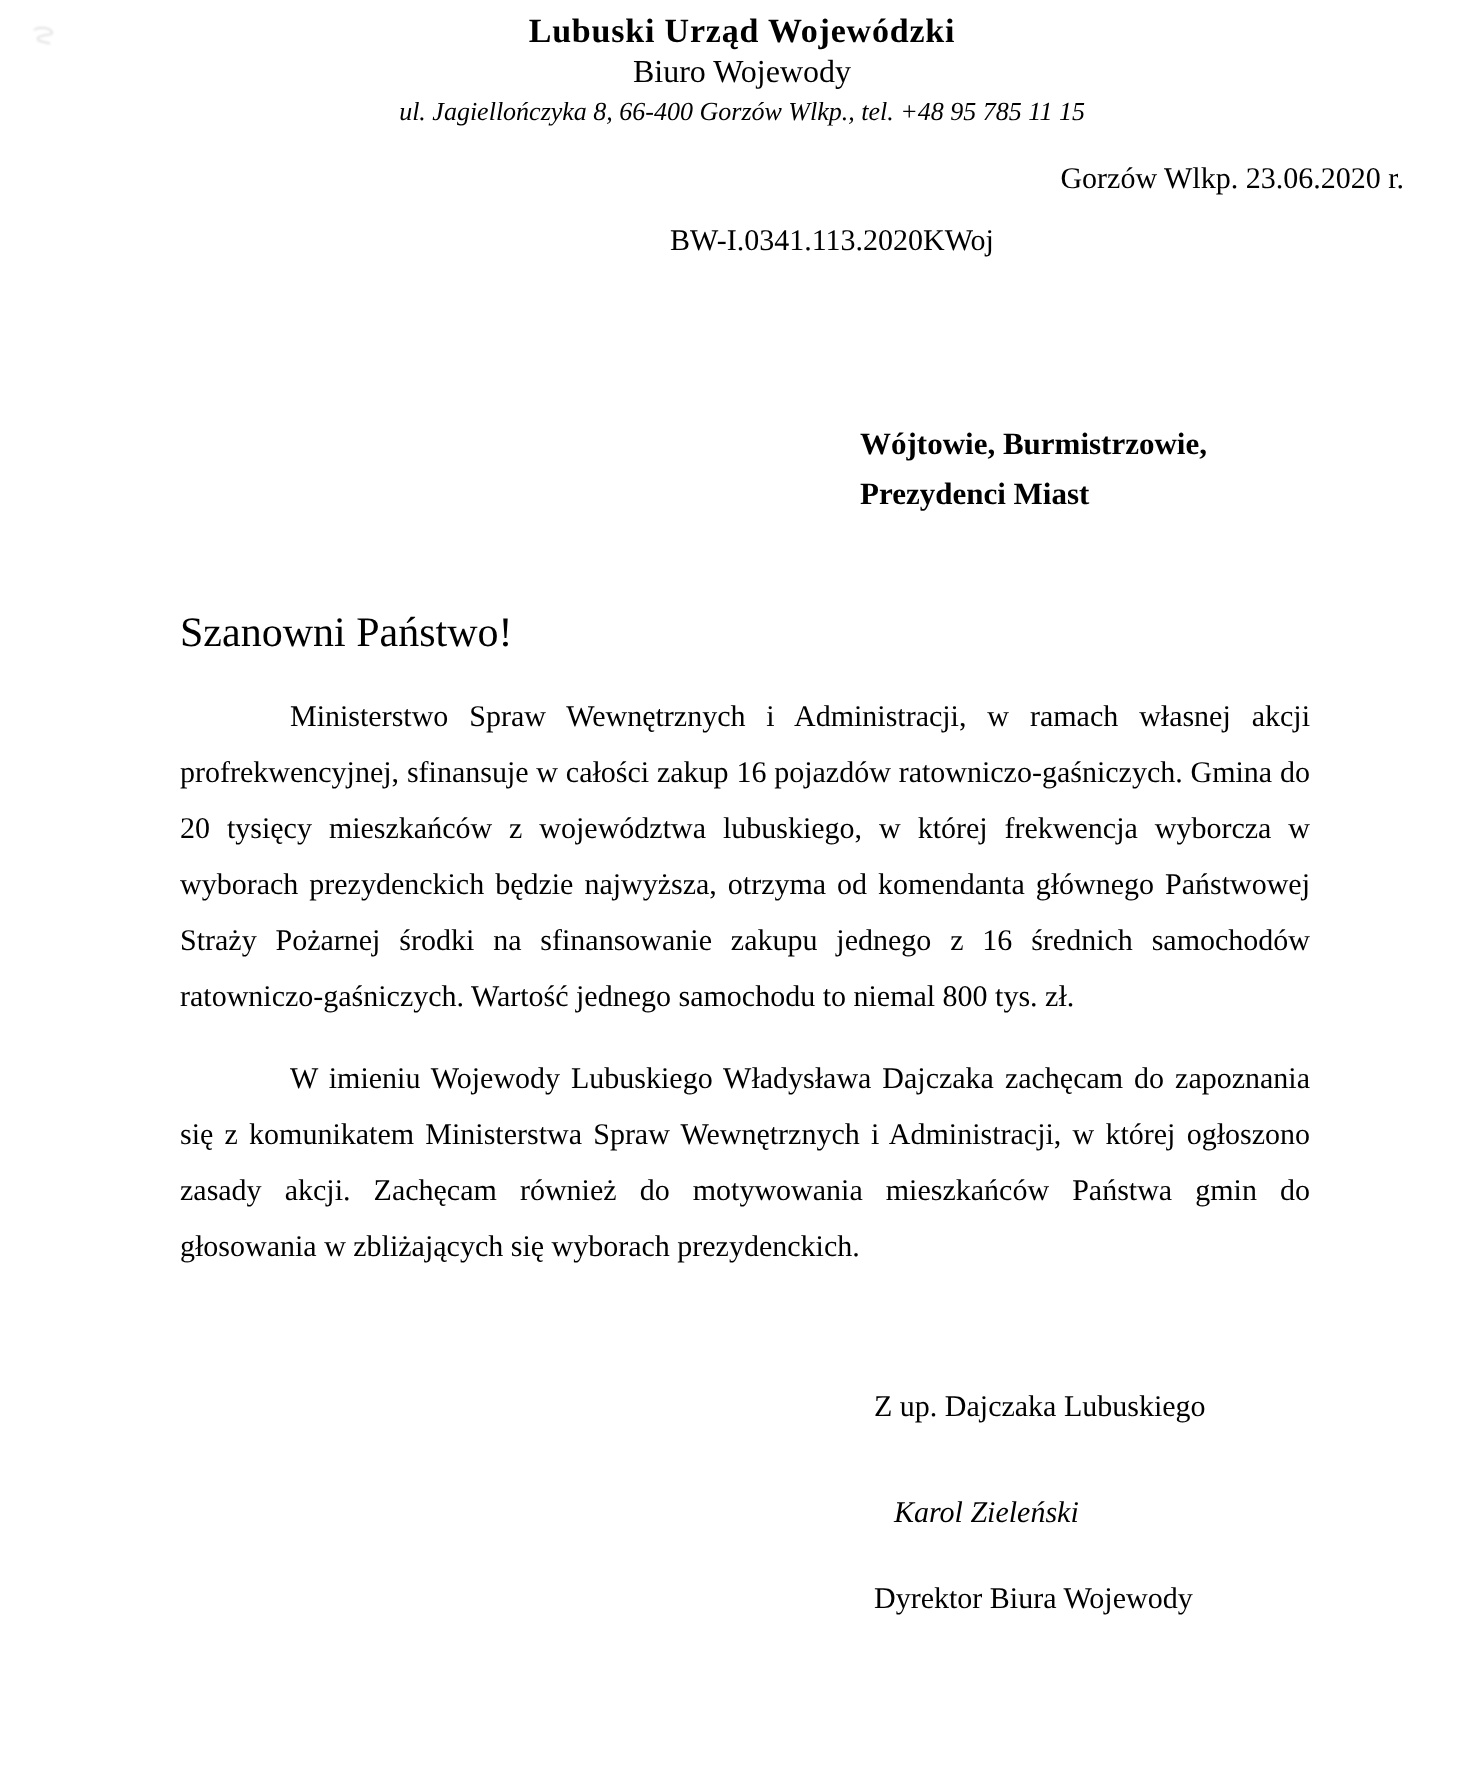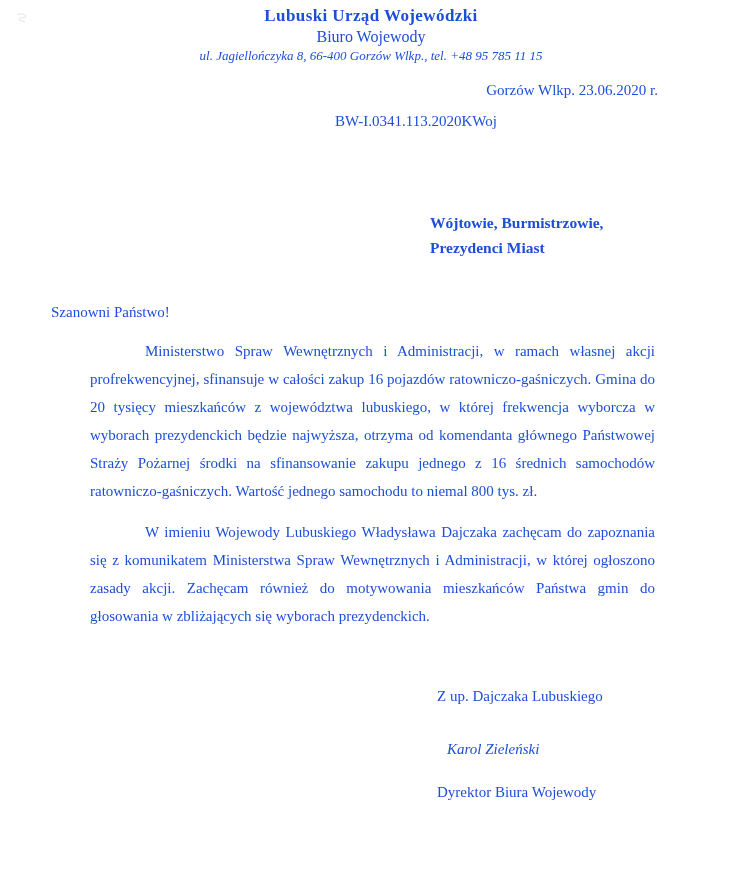--- a/index.html
+++ b/index.html
@@ -8,21 +8,21 @@
     width: 742px;
     height: 896px;
     overflow: hidden;
     font-family: "Liberation Serif", "DejaVu Serif", serif;
   }
   .document {
     position: relative;
     width: 742px;
     height: 896px;
     background: #ffffff;
-    color: #1d4ed8;
+    color: #000000;
   }
   
   .scan-smudge {
     position: absolute;
     left: 14px;
     top: 11px;
     width: 16px;
     height: 16px;
     opacity: 0.55;
     filter: blur(0.4px);
@@ -41,39 +41,39 @@
     font-size: 16px;
     margin-top: 2px;
   }
   .address-line {
     font-size: 13px;
     font-style: italic;
     margin-top: 3px;
   }
   .date-line {
     margin-top: 18px;
-    padding-right: 84px;
+    padding-right: 40px;
     text-align: right;
     font-size: 15px;
   }
   .reference-number {
     margin-top: 14px;
     padding-left: 90px;
     font-size: 15px;
     text-align: center;
   }
   .addressee-block {
     margin: 80px 0 0 430px;
     font-weight: bold;
     font-size: 15.5px;
     line-height: 25px;
   }
   .salutation {
-    margin: 44px 0 0 51px;
-    font-size: 15px;
+    margin: 44px 0 0 90px;
+    font-size: 21px;
   }
   .body-text {
     margin: 16px 87px 0 90px;
     font-size: 15px;
     line-height: 28px;
     text-align: justify;
   }
   .body-text p {
     margin: 0 0 13px 0;
     text-indent: 55px;

